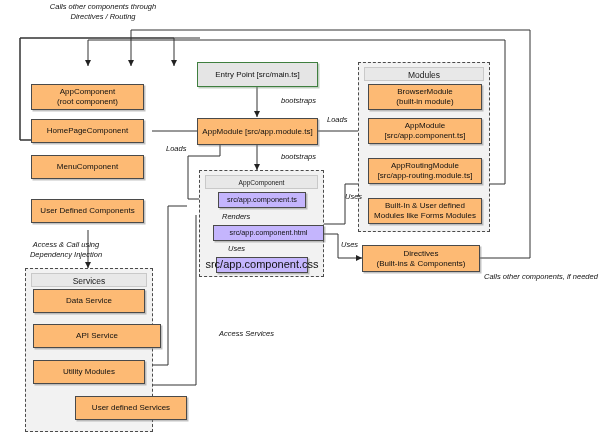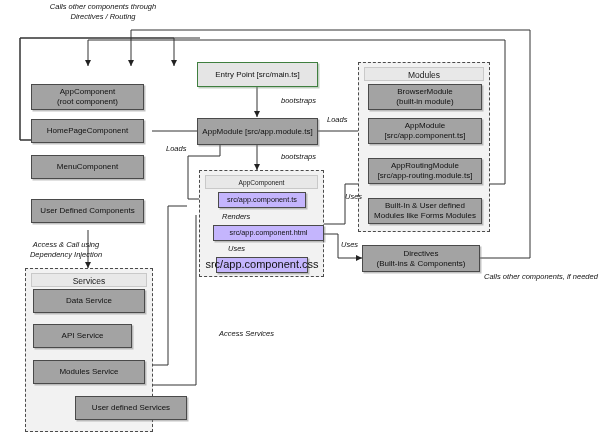--- a/index.html
+++ b/index.html
@@ -40,21 +40,21 @@
     color: #1a1a1a;
     background: #e8e8e8;
     border: 1px solid #c9c9c9;
     box-sizing: border-box;
   }
   
   .node {
     position: absolute;
     box-sizing: border-box;
     border: 1px solid #4a4a4a;
-    background: #a3a3a3;
+    background: #fdba74;
     display: flex;
     align-items: center;
     justify-content: center;
     text-align: center;
     font-size: 8px;
     color: #101010;
     line-height: 1.25;
     box-shadow: 1.5px 1.5px 0 rgba(120,120,120,0.45);
   }
   .node.entry {
@@ -202,25 +202,25 @@
       <span class="l2">(Built-ins &amp; Components)</span>
     </span>
   </div>
 
   <div class="group" style="left:25px; top:268px; width:128px; height:164px;">
     <div class="group-title">Services</div>
   </div>
   <div class="node" style="left:33px; top:289px; width:112px; height:24px;">
     <span>Data Service</span>
   </div>
-  <div class="node" style="left:33px; top:324px; width:99px; height:24px;">
+  <div class="node" style="left:33px; top:324px; width:128px; height:24px;">
     <span>API Service</span>
   </div>
   <div class="node" style="left:33px; top:360px; width:112px; height:24px;">
-    <span>Modules Service</span>
+    <span>Utility Modules</span>
   </div>
   <div class="node" style="left:33px; top:396px; width:112px; height:24px;margin-left:42px;">
     <span>User defined Services</span>
   </div>
 
   <div class="label ctr" style="left:18px; top:2px; width:170px;">
     <span>Calls other components through</span><br>
     <span>Directives / Routing</span>
   </div>
 

